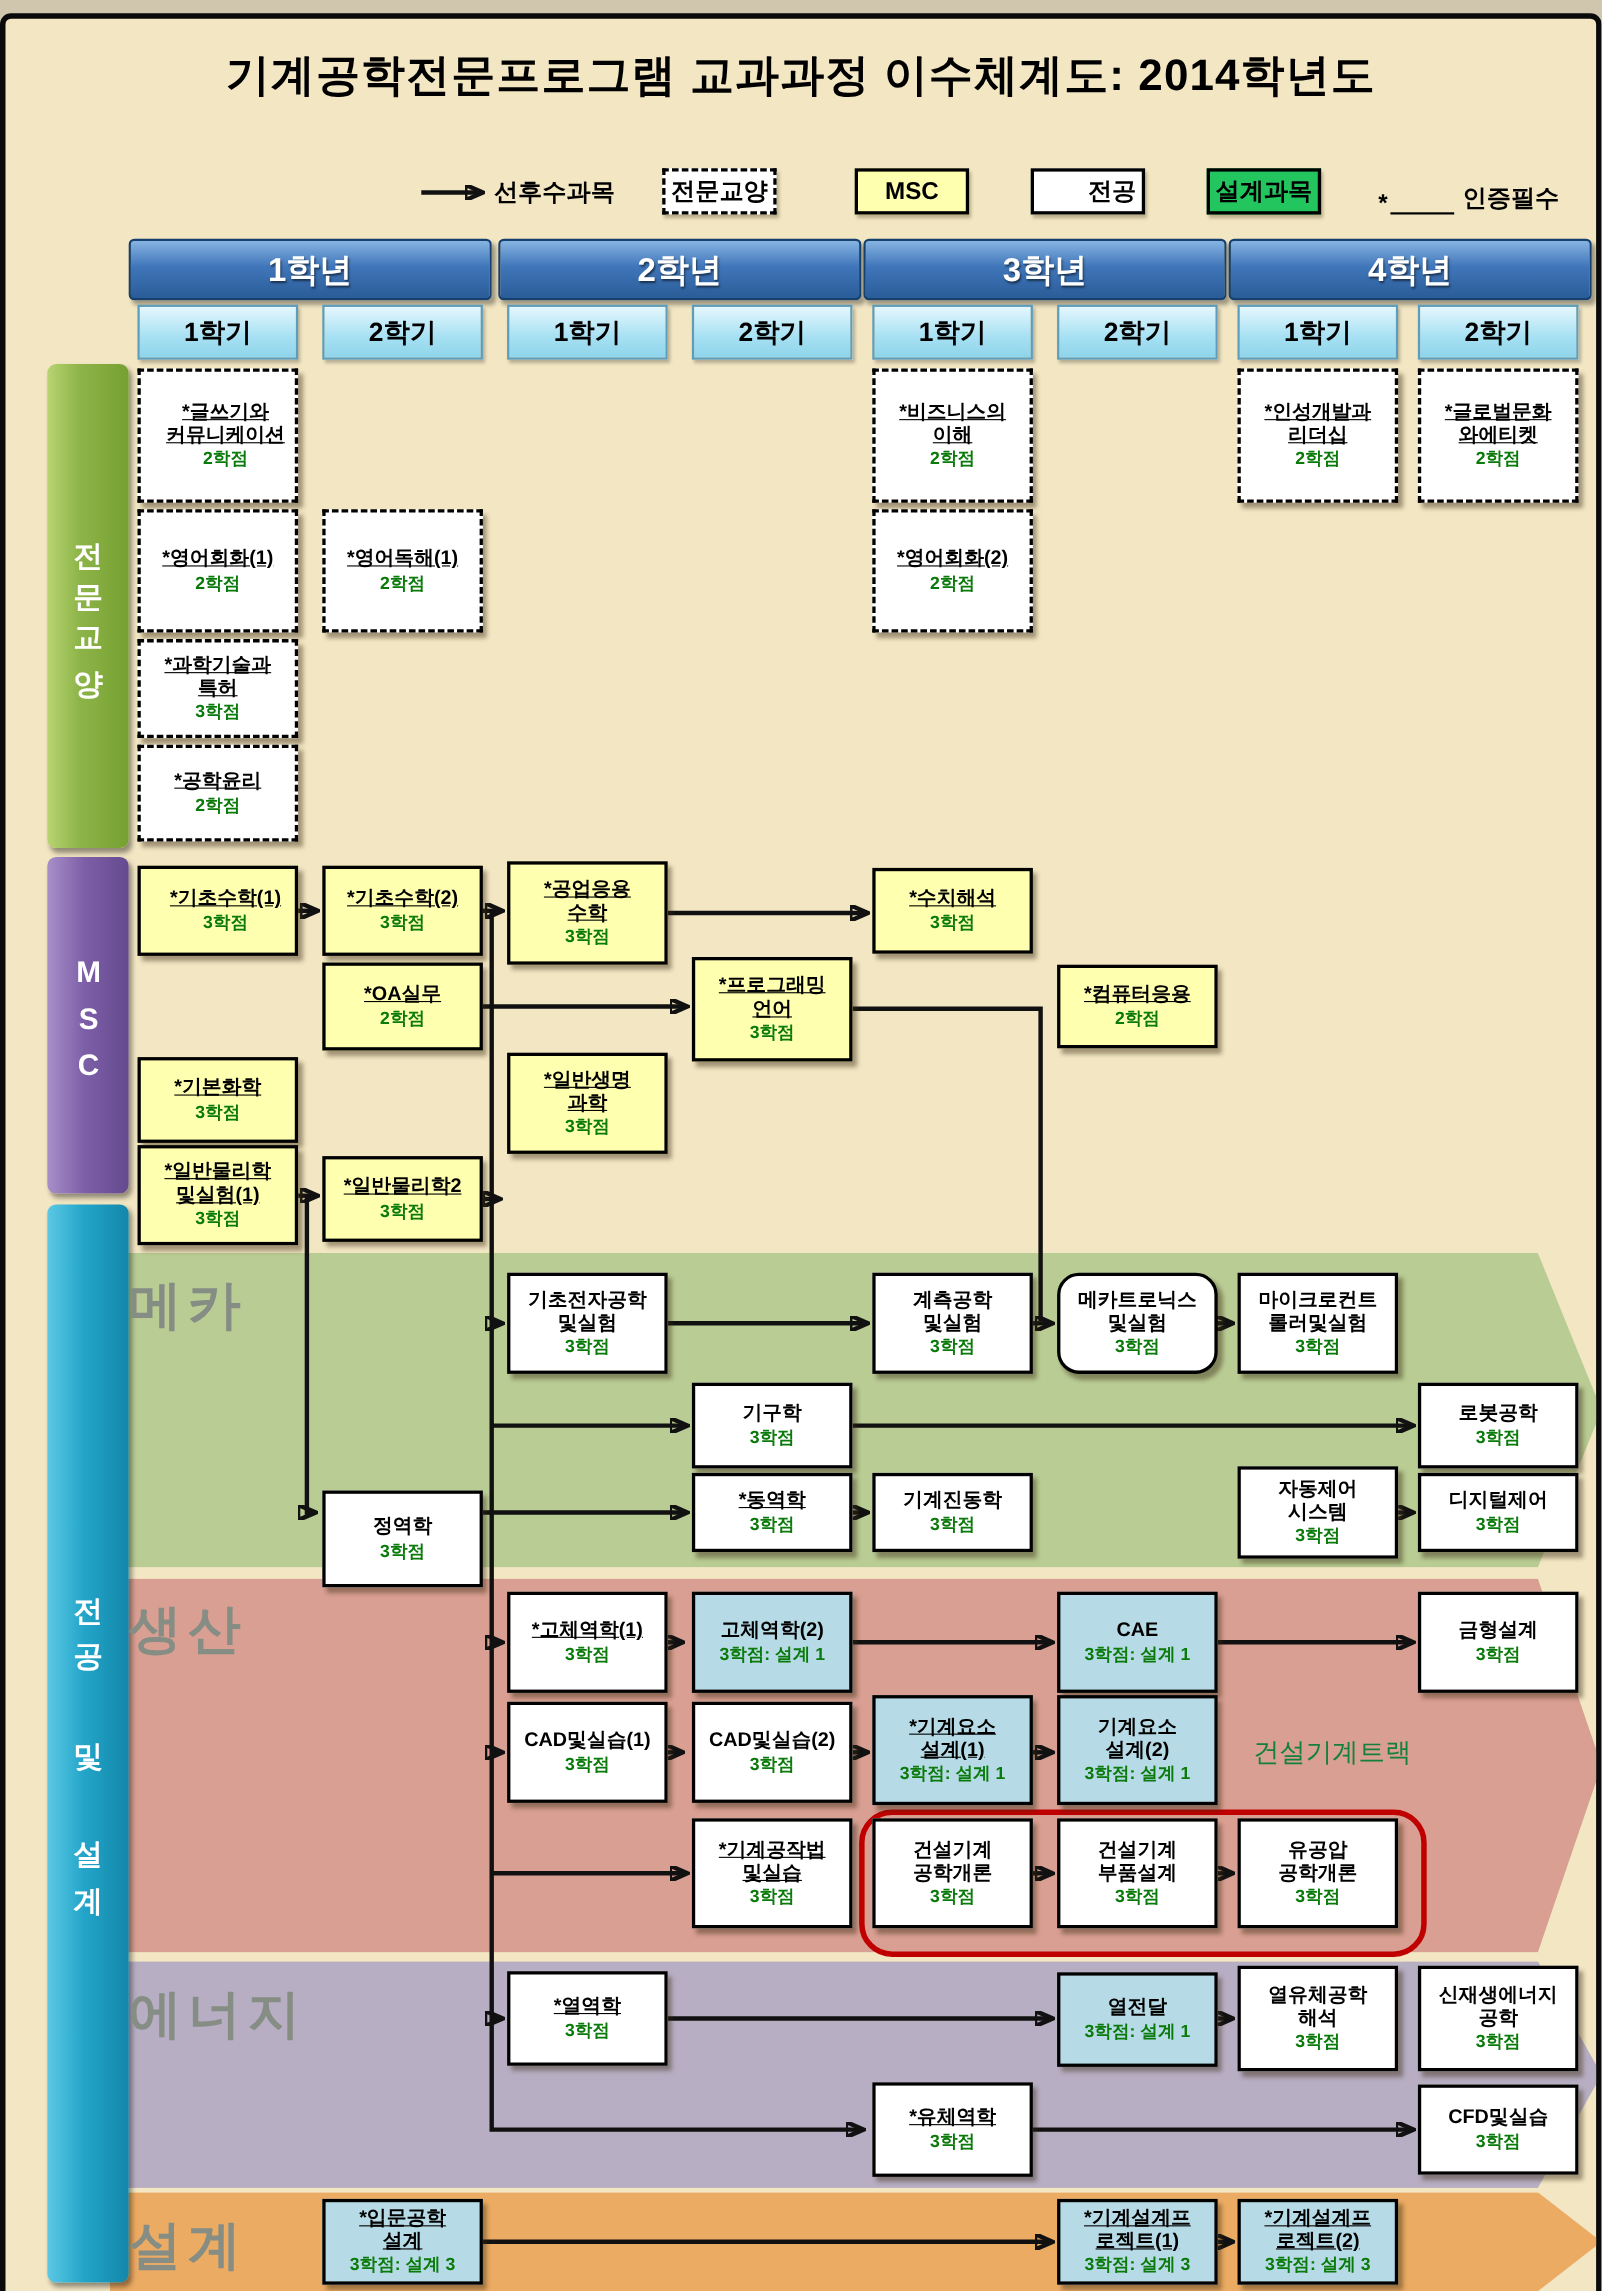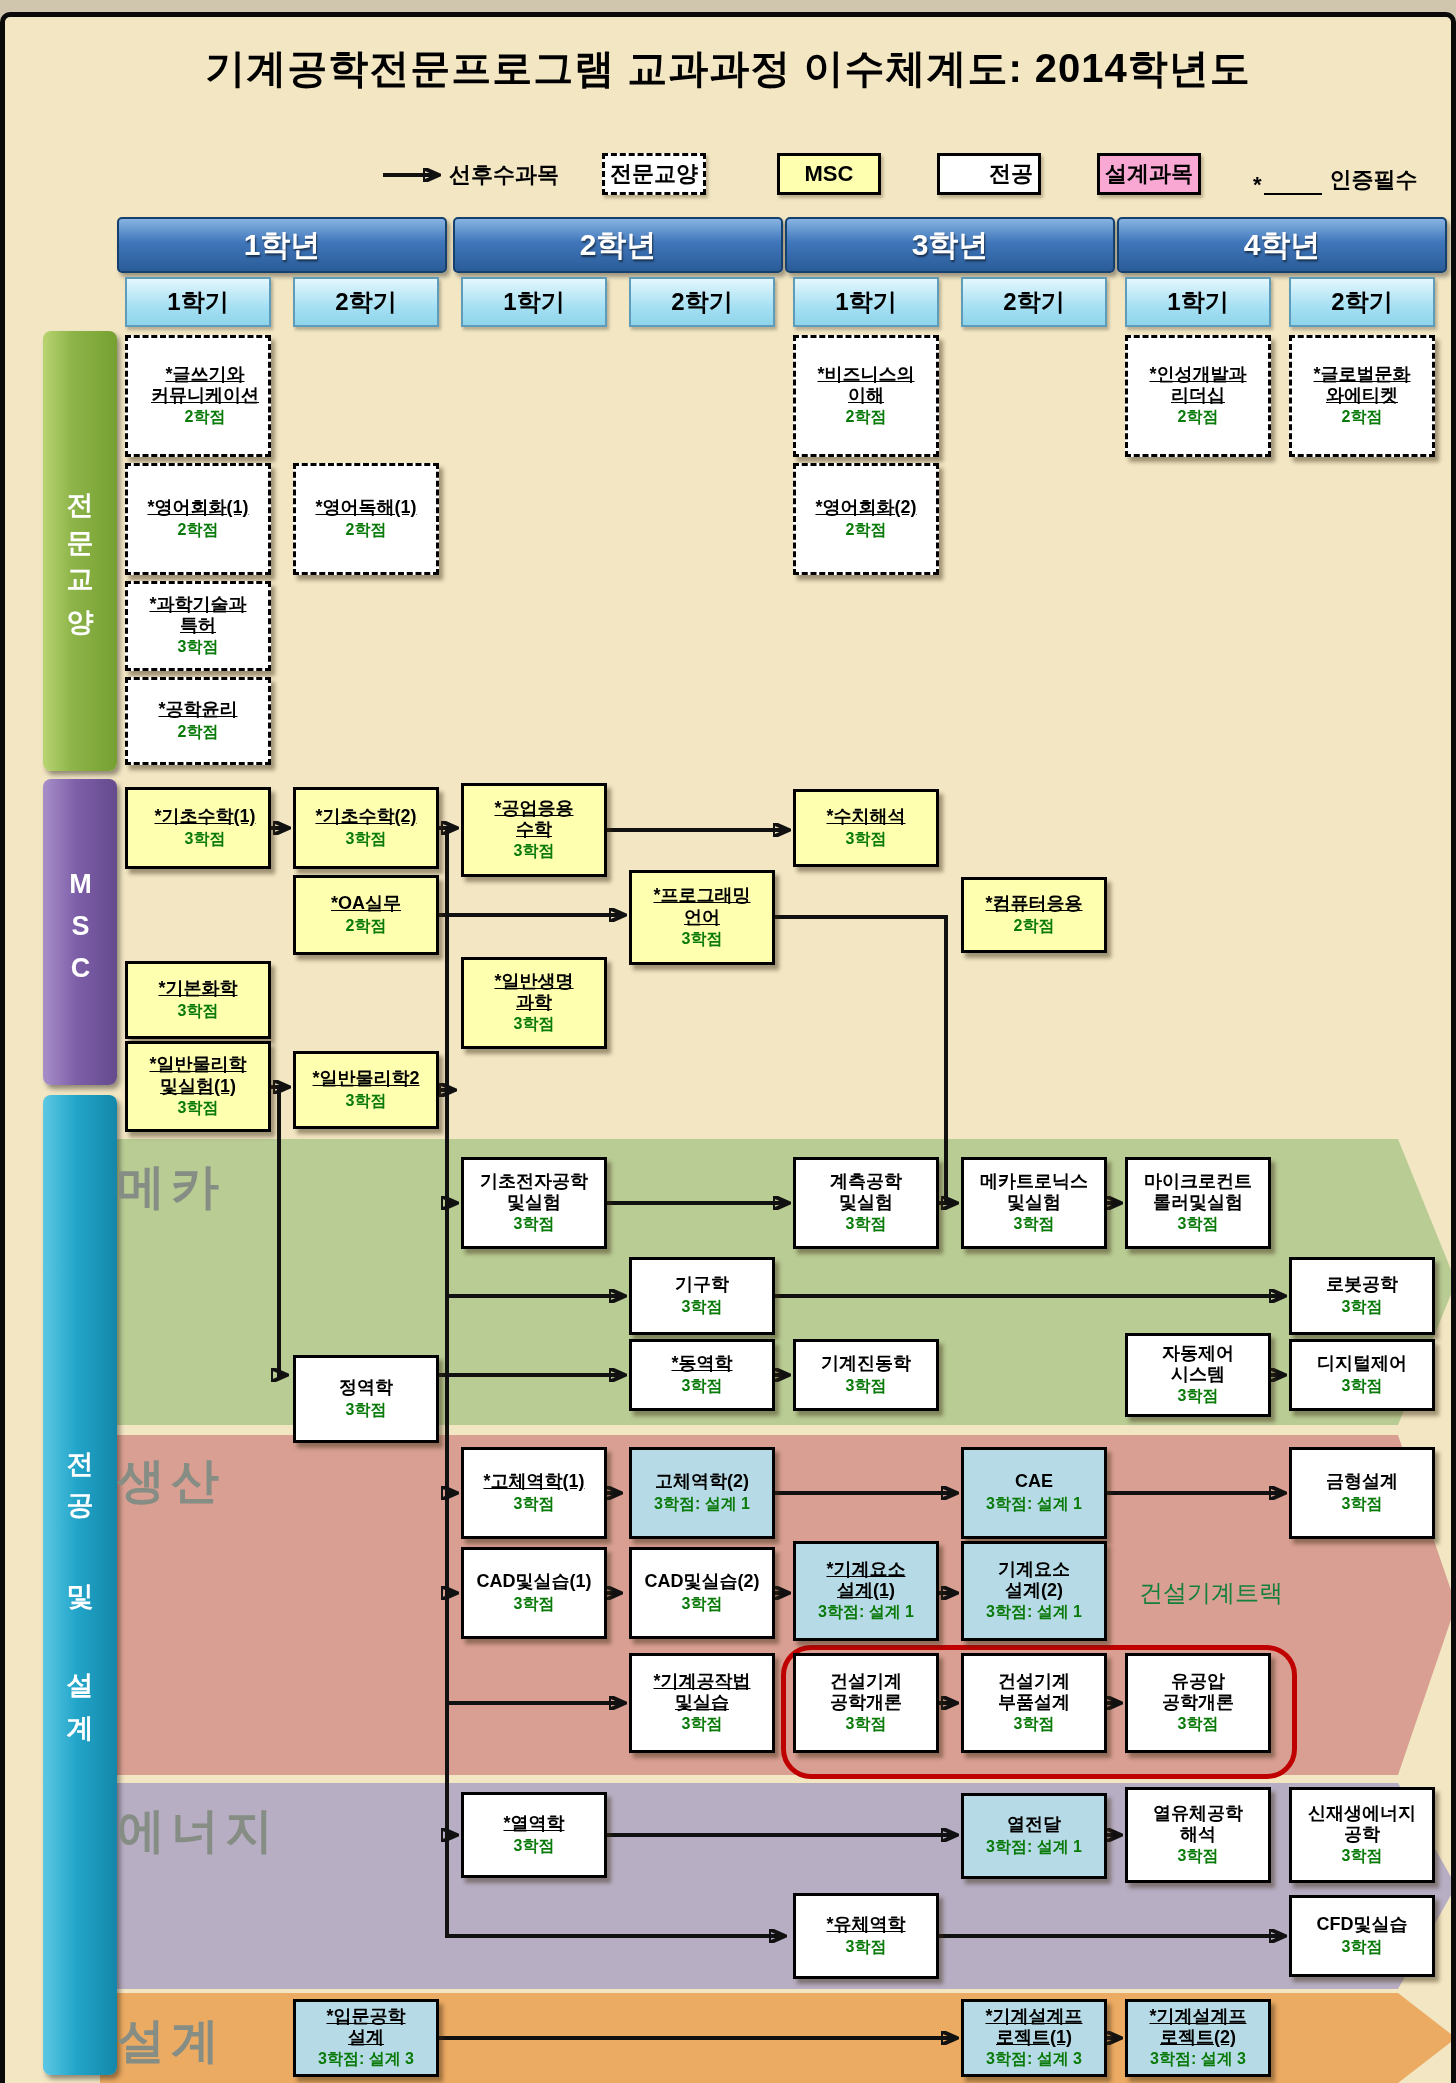--- a/index.html
+++ b/index.html
@@ -3,21 +3,21 @@
 <meta charset="utf-8">
 <style>
   html,body{margin:0;padding:0;background:#cfc6ad;font-family:"Liberation Sans","DejaVu Sans",sans-serif;}
   .canvas{position:relative;width:1456px;height:2083px;background:#f2e6c3;border:5px solid #0a0a0a;border-radius:10px;box-sizing:border-box;overflow:hidden;margin:12px auto;}
   .title{position:absolute;top:24px;left:0;width:100%;text-align:center;font-size:40px;font-weight:bold;color:#000;letter-spacing:1px;}
   
   .lg-text{position:absolute;top:138px;height:40px;display:flex;align-items:center;font-size:22px;font-weight:bold;color:#000;}
   .lg-box{position:absolute;top:136px;width:104px;height:42px;display:flex;align-items:center;justify-content:center;font-size:22px;font-weight:bold;color:#000;background:#fff;border:3px solid #000;box-sizing:border-box;box-shadow:2px 3px 3px rgba(80,60,20,.35);}
   .lg-box.dashed{border-style:dashed;}
   .lg-box.yellow{background:#ffffb0;}
-  .lg-box.blue{background:#f9a8d4;}
+  .lg-box.blue{background:#22c55e;}
   .lg-cert{position:absolute;top:138px;height:40px;display:flex;align-items:flex-end;font-size:22px;font-weight:bold;color:#000;padding-bottom:6px;}
   .lg-cert .star{margin-right:2px;line-height:0.9;}
   .lg-cert .uline{display:inline-block;width:58px;border-bottom:2px solid #000;height:20px;margin-right:8px;}
   
   .yearbar{position:absolute;top:200px;height:56px;border:2px solid #16406e;border-radius:5px;
     background:linear-gradient(180deg,#86b4e2 0%,#4076ba 45%,#2a5c98 100%);
     color:#fff;display:flex;align-items:center;justify-content:center;font-size:30px;font-weight:bold;
     box-shadow:3px 4px 4px rgba(0,0,0,.35);text-shadow:1px 2px 2px rgba(0,0,0,.55);box-sizing:border-box;z-index:2;}
   .tab{position:absolute;top:260px;height:50px;width:146px;box-sizing:border-box;
     background:linear-gradient(180deg,#e4f7fd 0%,#a6e0f3 60%,#8fd4ea 100%);
@@ -242,21 +242,21 @@
   <div class="box" style="left:456px;top:1140px;height:92px;">
     <div class="t">기초전자공학
 및실험</div>
     <div class="cr">3학점</div>
     </div>
   <div class="box" style="left:788px;top:1140px;height:92px;">
     <div class="t">계측공학
 및실험</div>
     <div class="cr">3학점</div>
     </div>
-  <div class="box" style="left:956px;top:1140px;height:92px;">
+  <div class="box" style="left:956px;top:1140px;height:92px;border-radius:20px;">
     <div class="t">메카트로닉스
 및실험</div>
     <div class="cr">3학점</div>
     </div>
   <div class="box" style="left:1120px;top:1140px;height:92px;">
     <div class="t">마이크로컨트
 롤러및실험</div>
     <div class="cr">3학점</div>
     </div>
   <div class="box" style="left:624px;top:1240px;height:78px;">

